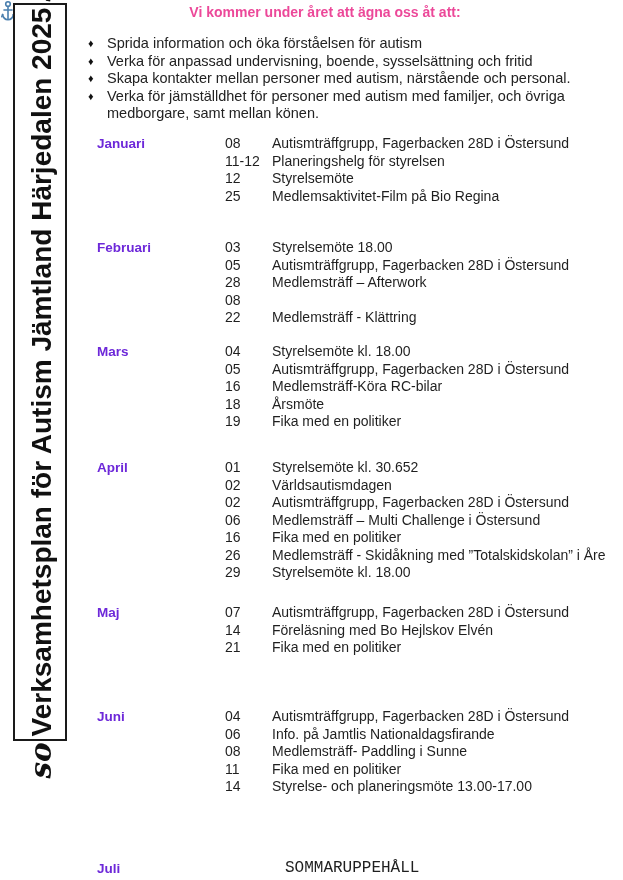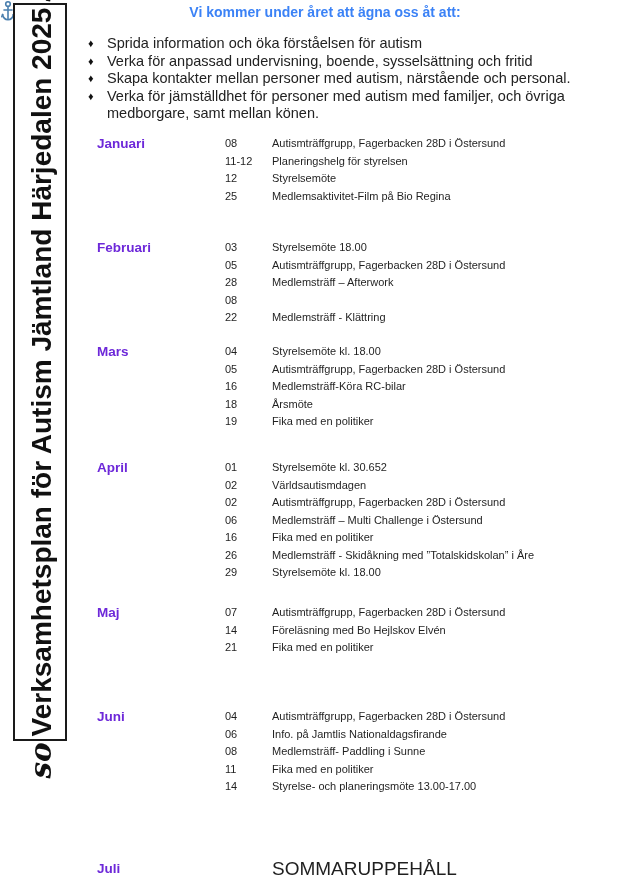--- a/index.html
+++ b/index.html
@@ -38,21 +38,21 @@
     font-size: 1.05em;
     padding: 0 6px;
   }
 
   
   .heading {
     position: absolute; left: 90px; top: 4px; width: 470px;
     text-align: center;
     font-weight: bold;
     font-size: 14px;
-    color: #3b82f6;
+    color: #ec4899;
   }
 
   
   .goals {
     position: absolute; left: 88px; top: 35px; width: 508px;
     list-style: none;
   }
   .goals li {
     display: flex;
     font-size: 14.5px;
@@ -70,26 +70,26 @@
   
   .month-block { position: absolute; left: 97px; right: 10px; }
   .month-name {
     position: absolute; left: 0; top: 0;
     font-weight: bold;
     font-size: 13.5px;
     line-height: 17.5px;
     color: #6d28d9;
   }
   .events { margin-left: 128px; }
-  .event-row { display: flex; font-size: 11px; line-height: 17.5px; }
+  .event-row { display: flex; font-size: 14px; line-height: 17.5px; }
   .event-date { flex: 0 0 47px; white-space: nowrap; }
   .event-desc { flex: 1; white-space: nowrap; }
   .month-note {
-    position: absolute; left: 175px; top: 0;
-    font-size: 19px; line-height: 17.5px; white-space: nowrap;
+    position: absolute; left: 188px; top: 0;
+    font-size: 16px; line-height: 17.5px; white-space: nowrap; font-family: Liberation Mono, monospace;
   }
 </style>
 </head>
 <body>
 
 <div class="anchor">
   <svg width="14" height="24" viewBox="0 0 14 24">
     <g fill="none" stroke="#4a7fae" stroke-width="1.6" stroke-linecap="round">
       <circle cx="7" cy="4" r="2.3"></circle>
       <line x1="7" y1="6.5" x2="7" y2="19"></line>

